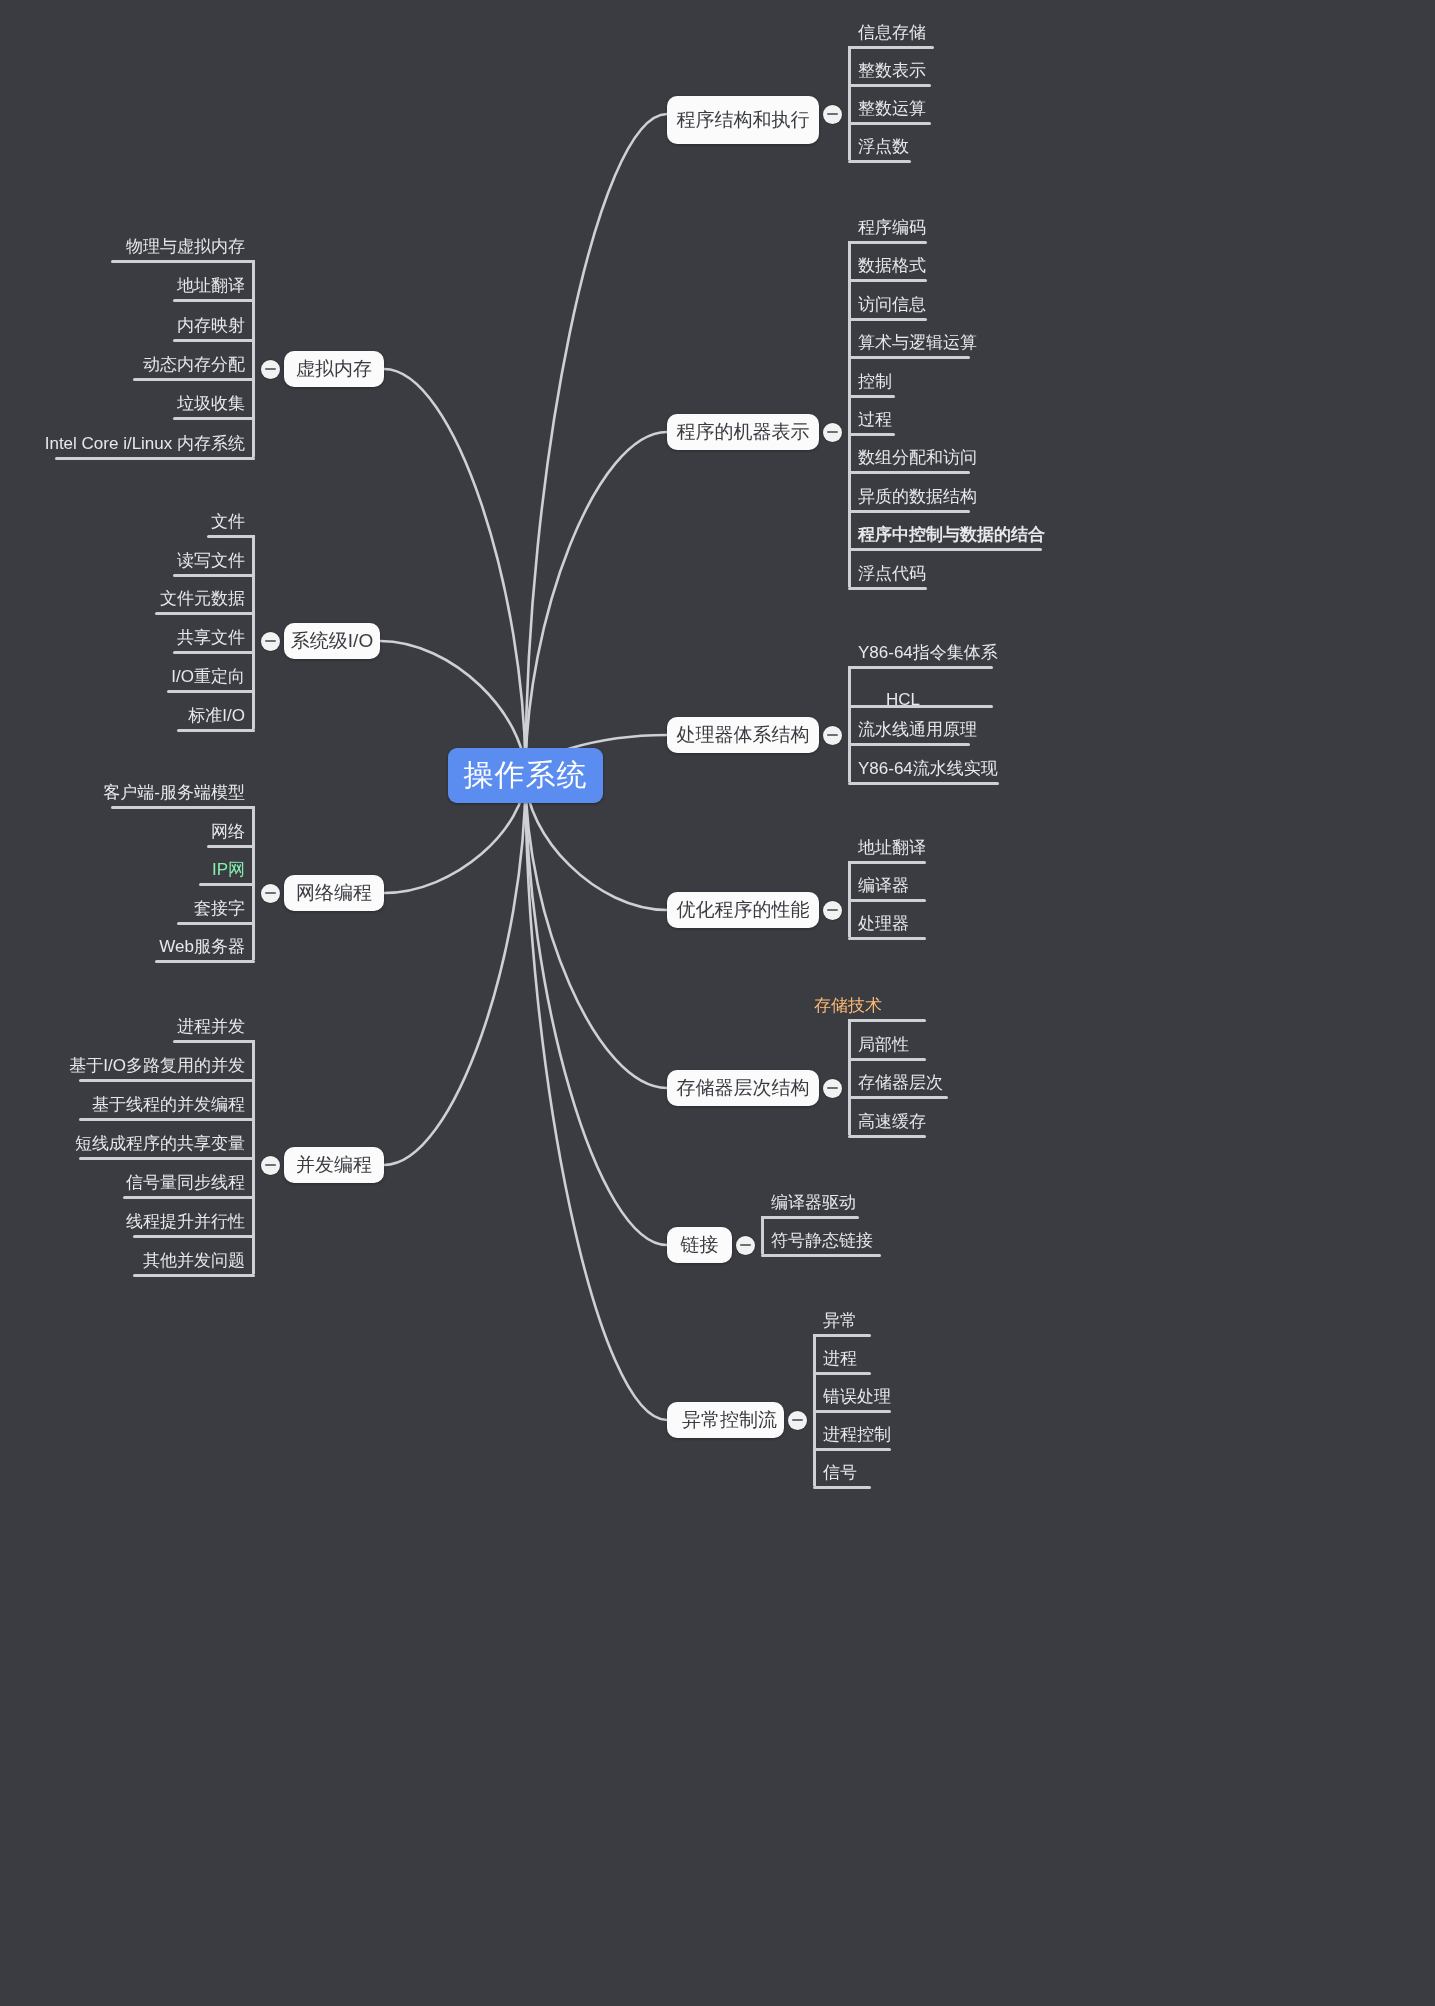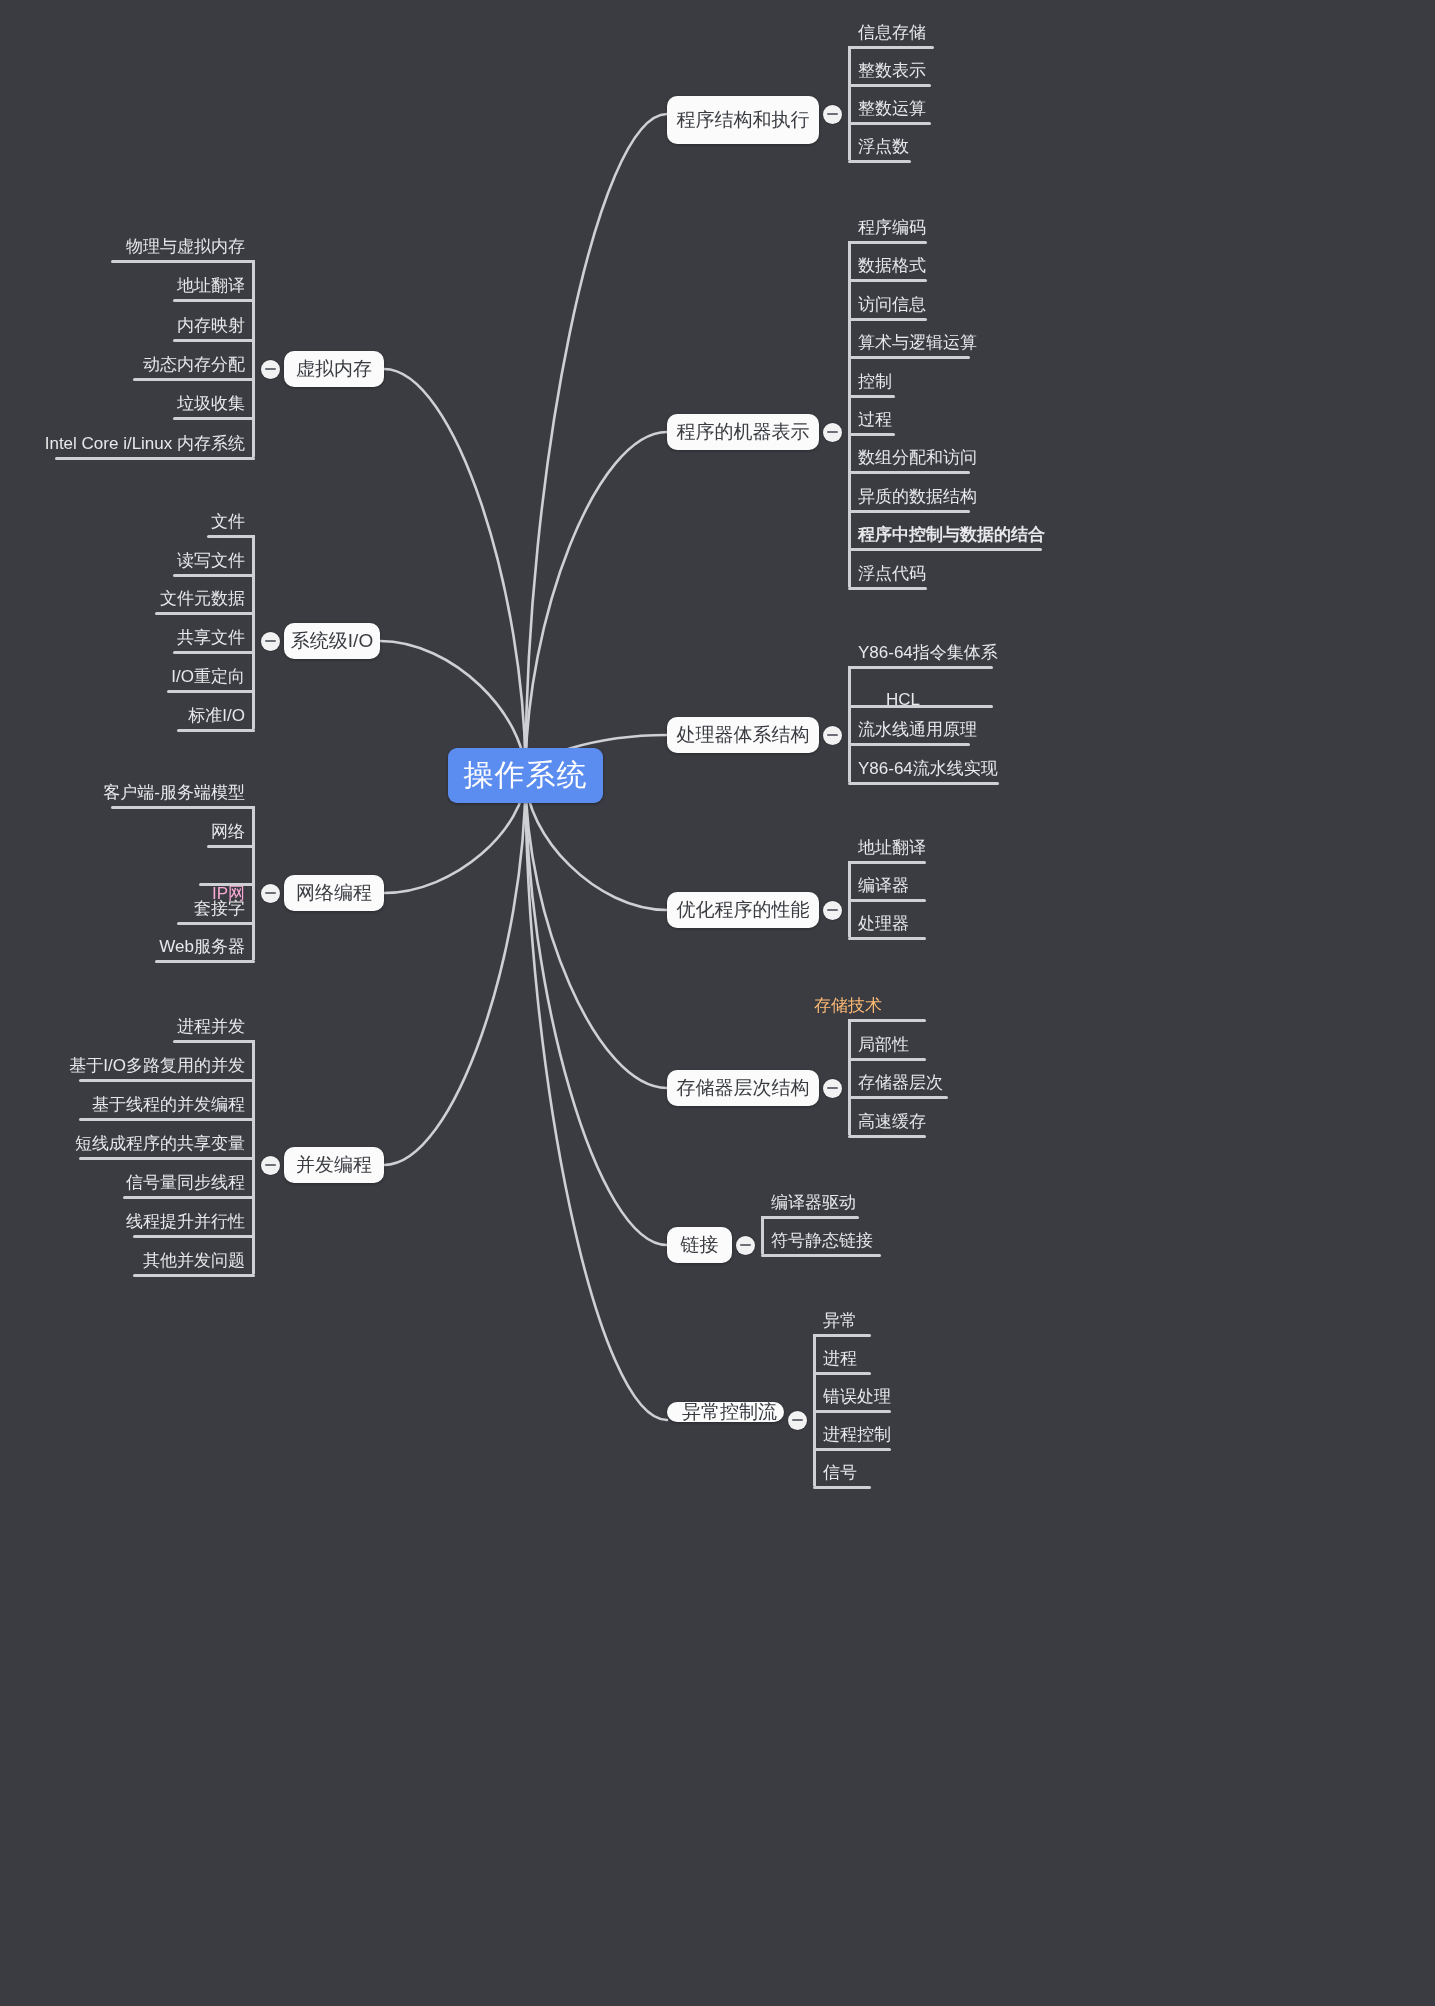--- a/index.html
+++ b/index.html
@@ -235,21 +235,21 @@
       <div class="toggle" style="left: 736px; top: 1235.5px;"></div>
       <div class="spine" style="left: 761px; top: 1216px; height: 38px; background: rgb(207, 208, 211);"></div>
       <div class="underline" style="top: 1216px; width: 98px; background: rgb(207, 208, 211); left: 761px;"></div>
       <div class="leaf right" style="top: 1192px; color: rgb(232, 232, 234); left: 767px;">
         <span class="txt">编译器驱动</span>
       </div>
       <div class="underline" style="top: 1254px; width: 120px; background: rgb(207, 208, 211); left: 761px;"></div>
       <div class="leaf right" style="top: 1230px; color: rgb(232, 232, 234); left: 767px;">
         <span class="txt">符号静态链接</span>
       </div>
-      <div class="topic" style="left: 667px; top: 1402px; width: 117px; height: 20px; background: rgb(251, 251, 251); color: rgb(58, 60, 66); padding-left: 22px;">
+      <div class="topic" style="left: 667px; top: 1402px; width: 117px; height: 36px; background: rgb(251, 251, 251); color: rgb(58, 60, 66); padding-left: 22px;">
         <span>异常控制流</span>
       </div>
       <div class="toggle" style="left: 788px; top: 1410.5px;"></div>
       <div class="spine" style="left: 813px; top: 1334px; height: 152px; background: rgb(207, 208, 211);"></div>
       <div class="underline" style="top: 1334px; width: 58px; background: rgb(207, 208, 211); left: 813px;"></div>
       <div class="leaf right" style="top: 1310px; color: rgb(232, 232, 234); left: 819px;">
         <span class="txt">异常</span>
       </div>
       <div class="underline" style="top: 1372px; width: 58px; background: rgb(207, 208, 211); left: 813px;"></div>
       <div class="leaf right" style="top: 1348px; color: rgb(232, 232, 234); left: 819px;">
@@ -332,21 +332,21 @@
       <div class="spine" style="left: 252px; top: 806px; height: 154.4px; background: rgb(207, 208, 211);"></div>
       <div class="underline" style="top: 806px; width: 144px; background: rgb(207, 208, 211); left: 111px;"></div>
       <div class="leaf left" style="top: 782px; color: rgb(232, 232, 234); left: -89px; width: 338px;">
         <span class="txt">客户端-服务端模型</span>
       </div>
       <div class="underline" style="top: 844.6px; width: 48px; background: rgb(207, 208, 211); left: 207px;"></div>
       <div class="leaf left" style="top: 820.6px; color: rgb(232, 232, 234); left: 7px; width: 242px;">
         <span class="txt">网络</span>
       </div>
       <div class="underline" style="top: 883.2px; width: 56px; background: rgb(207, 208, 211); left: 199px;"></div>
-      <div class="leaf left" style="top: 859.2px; color: #f9a8d4; left: -1px; width: 250px; margin-top: 24px;">
+      <div class="leaf left" style="top: 859.2px; color: #86efac; left: -1px; width: 250px;">
         <span class="txt">IP网</span>
       </div>
       <div class="underline" style="top: 921.8px; width: 78px; background: rgb(207, 208, 211); left: 177px;"></div>
       <div class="leaf left" style="top: 897.8px; color: rgb(232, 232, 234); left: -23px; width: 272px;">
         <span class="txt">套接字</span>
       </div>
       <div class="underline" style="top: 960.4px; width: 100px; background: rgb(207, 208, 211); left: 155px;"></div>
       <div class="leaf left" style="top: 936.4px; color: rgb(232, 232, 234); left: -45px; width: 294px;">
         <span class="txt">Web服务器</span>
       </div>

